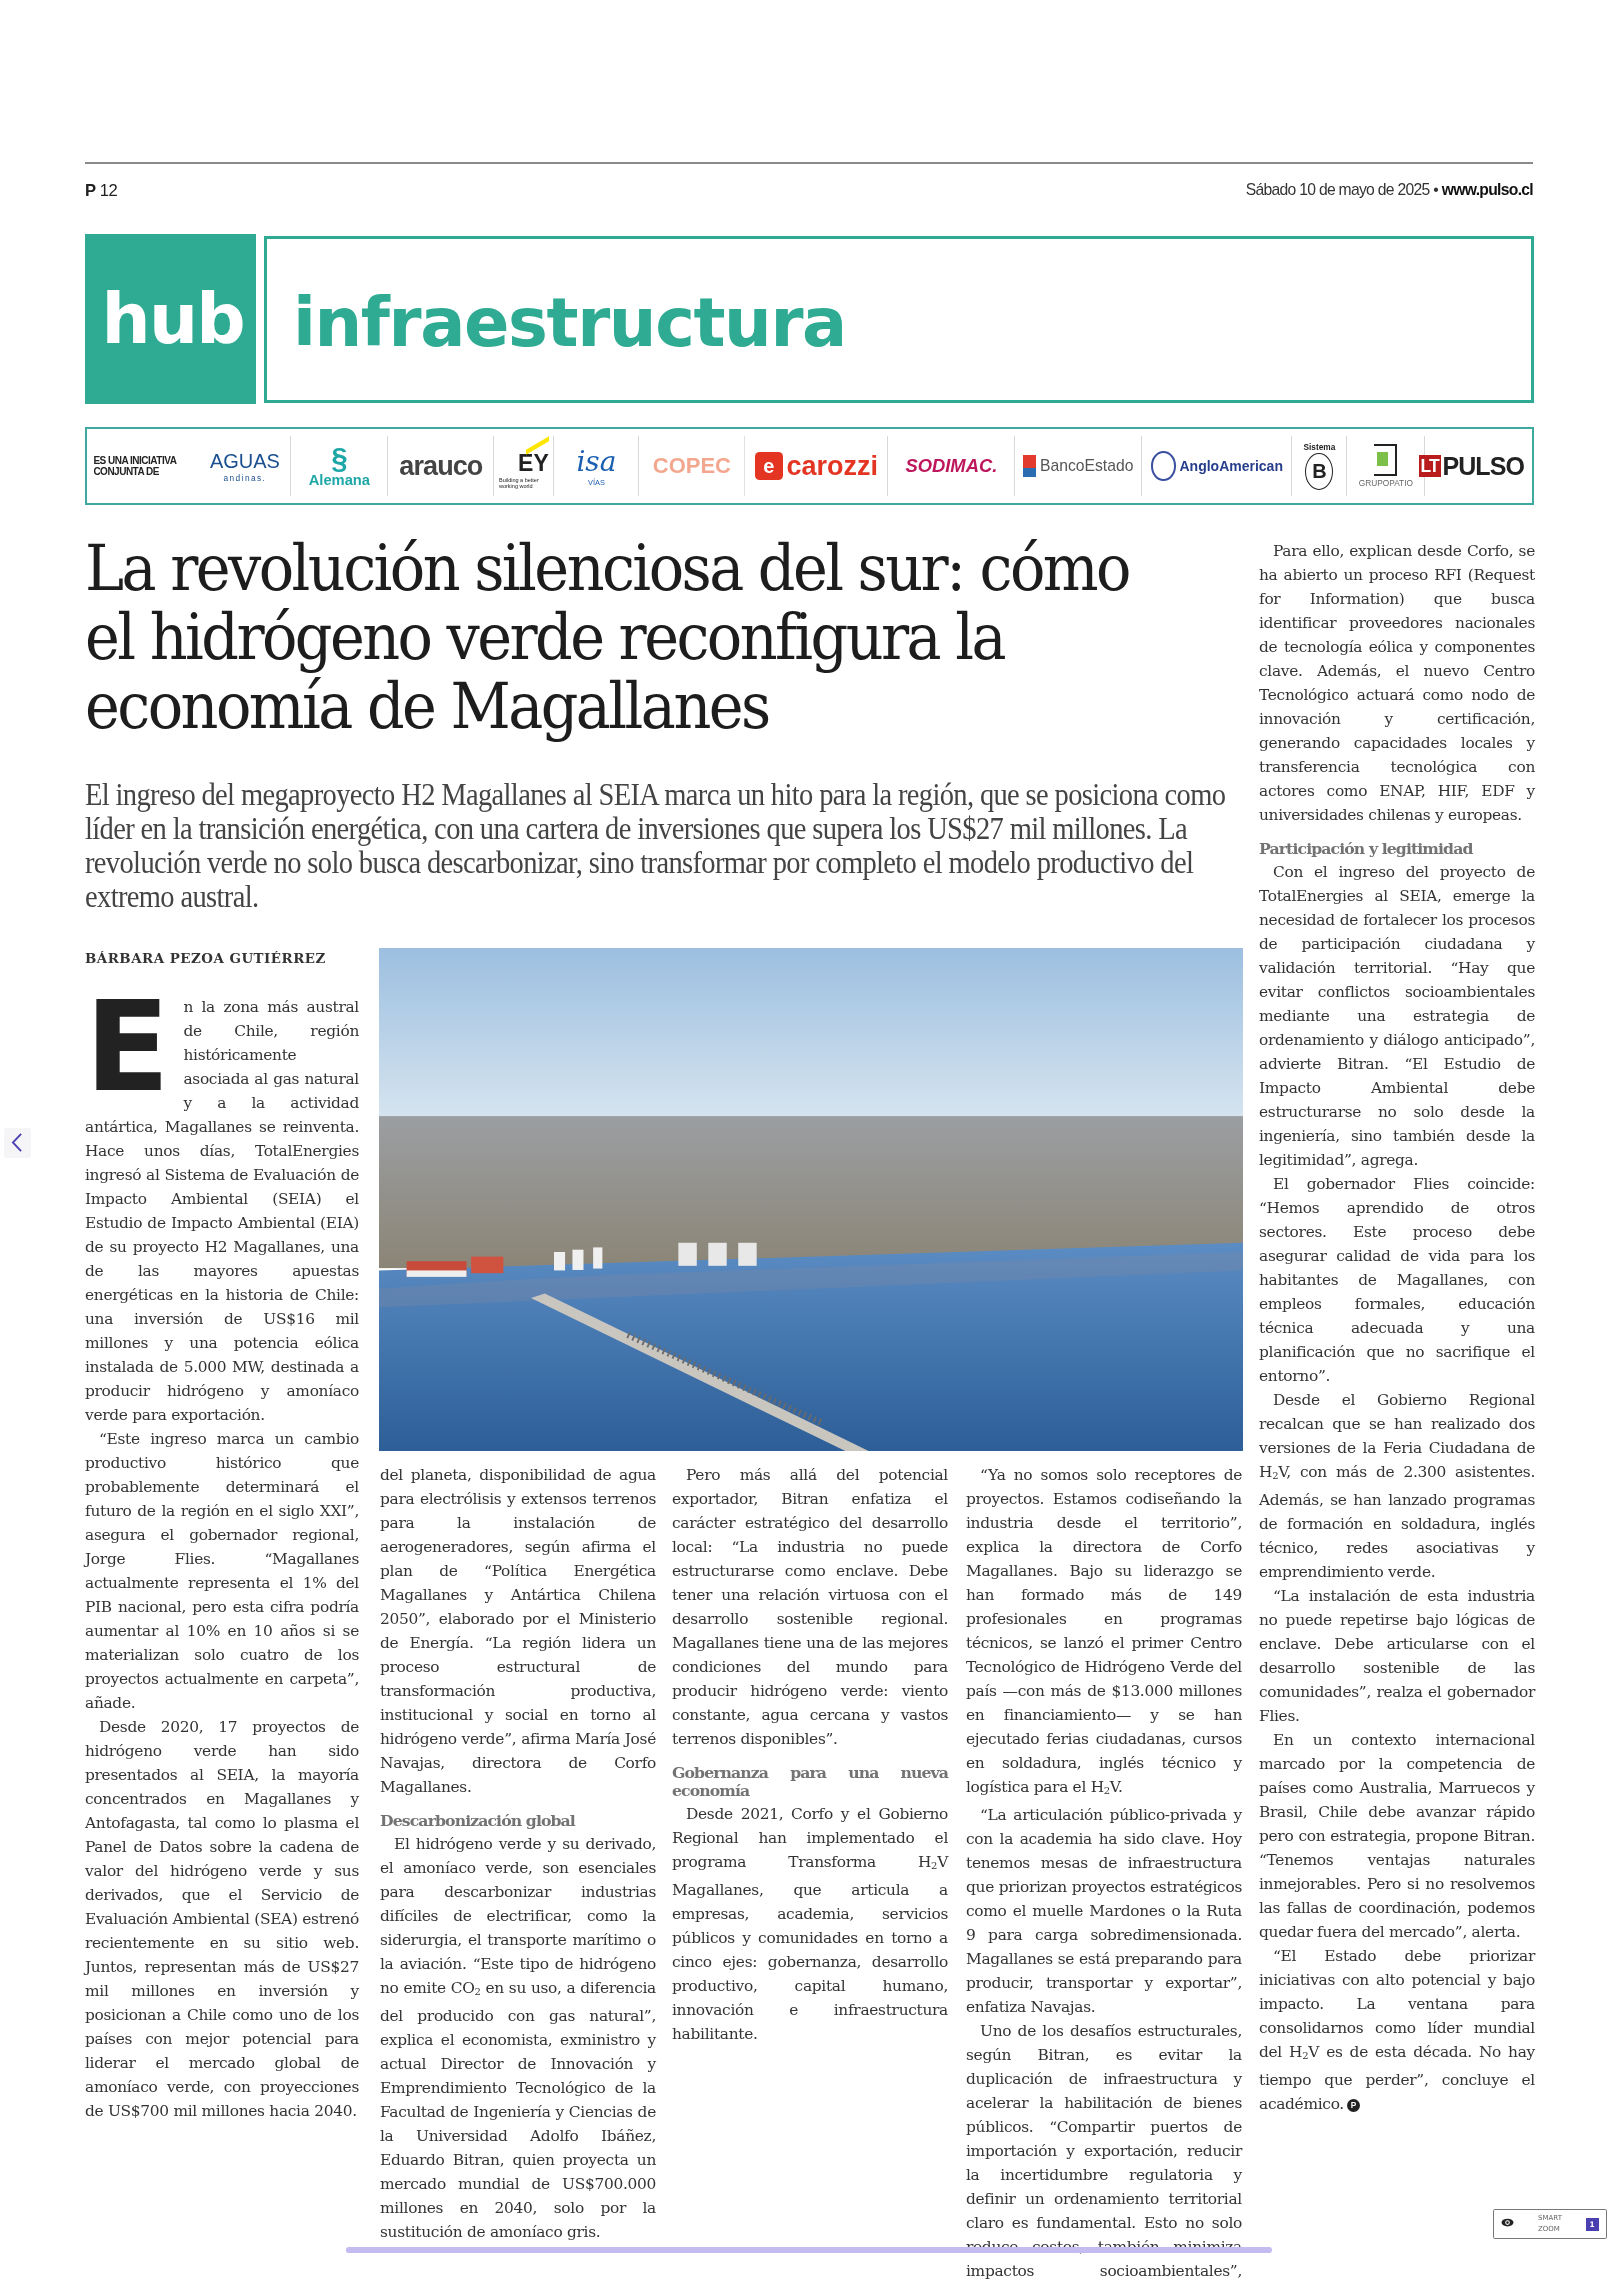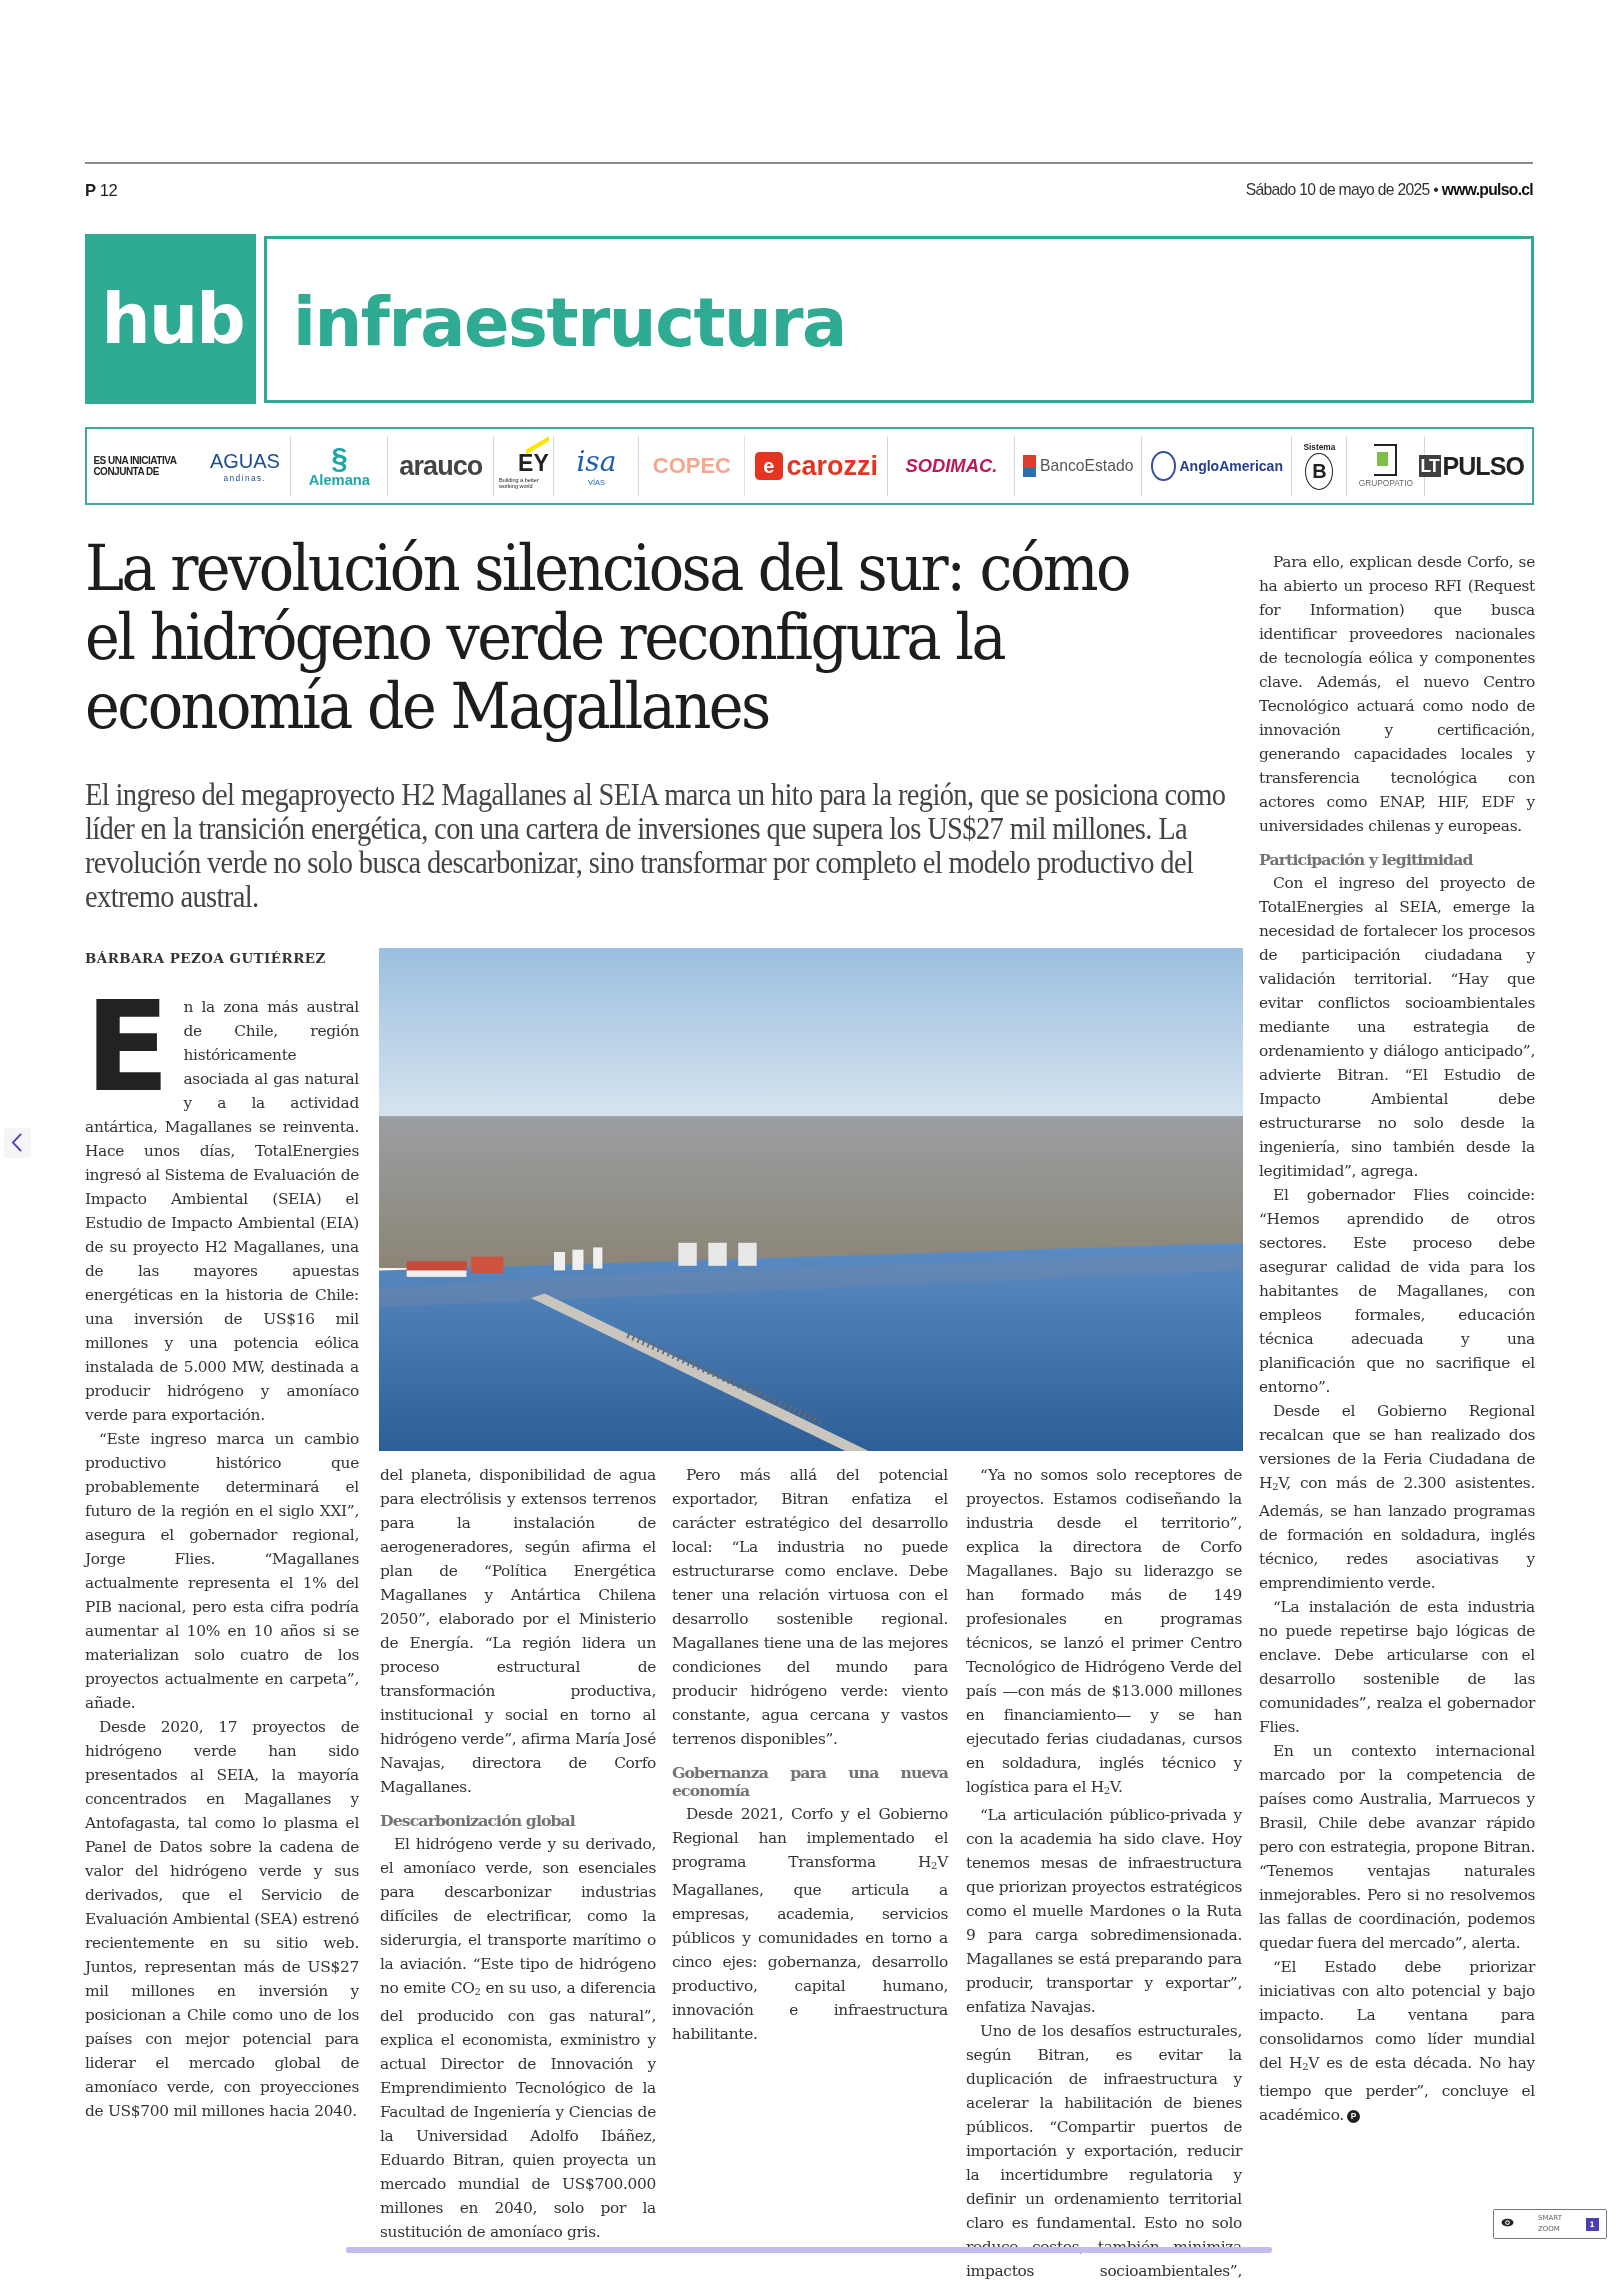--- a/index.html
+++ b/index.html
@@ -43,41 +43,41 @@
   .logo-banco { width: 127px; color: #555; font-size: 15.7px; }
   .logo-banco .sq { display: inline-block; width: 13px; height: 22px; background: linear-gradient(#e23b2e 60%, #2a6db0 60%); margin-right: 3.7px; vertical-align: middle; }
   .logo-anglo { width: 150px; color: #263d8c; font-size: 14px; font-weight: 700; }
   .logo-anglo .o { display: inline-block; width: 25px; height: 29.5px; border: 2.3px solid #3a4fa0; border-radius: 50%; margin-right: 3.7px; vertical-align: middle; }
   .logo-b { width: 55px; color: #222; flex-direction: column; font-size: 8.3px; font-weight: 700; }
   .logo-b .circ { width: 28px; height: 37px; border: 1.8px solid #222; border-radius: 50%; display: flex; align-items: center; justify-content: center; font-size: 20px; margin-top: 1.8px; }
   .logo-patio { width: 78px; color: #666; flex-direction: column; font-size: 8.3px; }
   .logo-patio .sq { width: 23px; height: 32px; border: 2.8px solid #222; border-left: 0; position: relative; margin-bottom: 2.8px; }
   .logo-patio .sq::after { content: ""; position: absolute; left: 2.8px; top: 6.4px; width: 11px; height: 14px; background: #7cc04a; }
   .logo-pulso { width: 92px; color: #222; font-size: 25px; font-weight: 700; letter-spacing: -0.9px; }
-  .logo-pulso .lt { display: inline-block; background: #404040; color: #fff; font-size: 17.5px; padding: 0.9px 1.8px; margin-right: 1.8px; }
+  .logo-pulso .lt { display: inline-block; background: #b91c1c; color: #fff; font-size: 17.5px; padding: 0.9px 1.8px; margin-right: 1.8px; }
 
   
   .headline { position: absolute; left: 85px; top: 534px; width: 1170px; font-family: "DejaVu Serif", serif; font-size: 64px; line-height: 69px; color: #1d1d1d; letter-spacing: -2.8px; font-weight: 400; transform: scaleX(0.92); transform-origin: left top; }
   .deck { position: absolute; left: 85px; top: 778px; width: 1271px; font-family: "Liberation Serif", serif; font-size: 31px; line-height: 34px; color: #444; letter-spacing: -0.7px; transform: scaleX(0.92); transform-origin: left top; }
 
   .byline { position: absolute; left: 85px; top: 950px; font-family: "DejaVu Serif", serif; font-weight: 700; font-size: 13.4px; color: #333; letter-spacing: 0.5px; }
 
   
   .photo { position: absolute; left: 379px; top: 948px; width: 864px; height: 503px; overflow: hidden; }
 
   
   .col { position: absolute; font-family: "DejaVu Serif", serif; font-size: 15.4px; line-height: 24px; color: #333; text-align: justify; hyphens: manual; letter-spacing: -0.3px; }
   .col p { text-indent: 14px; }
   .col p.no-indent { text-indent: 0; }
   .col h3 { font-family: "DejaVu Serif", serif; font-weight: 700; font-size: 15.7px; line-height: 17.5px; color: #737373; margin: 13px 0 2.8px 0; letter-spacing: -0.9px; text-indent: 0; }
   .col-1 { left: 85px; top: 995px; width: 274px; }
   .col-2 { left: 380px; top: 1463px; width: 276px; }
   .col-3 { left: 672px; top: 1463px; width: 276px; }
   .col-4 { left: 966px; top: 1463px; width: 276px; }
-  .col-5 { left: 1259px; top: 550px; width: 276px; }
+  .col-5 { left: 1259px; top: 539px; width: 276px; }
 
   .dropcap { float: left; font-family: "DejaVu Sans", sans-serif; font-weight: 700; font-size: 124px; line-height: 92px; margin: 5.5px 14px 0 0; color: #222; }
   .end-mark { display: inline-block; width: 13px; height: 13px; border-radius: 50%; background: #222; color: #fff; font-family: "Liberation Sans", sans-serif; font-size: 8.3px; font-weight: 700; text-align: center; line-height: 13px; vertical-align: middle; margin-left: 2.8px; text-indent: 0; }
   sub { font-size: 0.65em; vertical-align: -0.2em; }
 
   
   .nav-prev { position: absolute; left: 3.7px; top: 1128px; width: 27px; height: 30px; background: #f5f5f8; border-radius: 2.8px; display: flex; align-items: center; justify-content: center; cursor: pointer; }
   .smart-zoom { position: absolute; left: 1493px; top: 2209px; width: 114px; height: 30px; border: 0.9px solid #777; border-radius: 1.8px; background: #fff; display: flex; align-items: center; justify-content: space-between; padding: 0 7.4px; font-family: "DejaVu Sans", sans-serif; cursor: pointer; }
   .smart-zoom .label { font-size: 7px; line-height: 11px; color: #666; text-align: left; }
   .smart-zoom .badge { width: 13px; height: 13px; background: #4a3fb0; color: #fff; font-size: 7.4px; font-weight: 700; display: flex; align-items: center; justify-content: center; }

